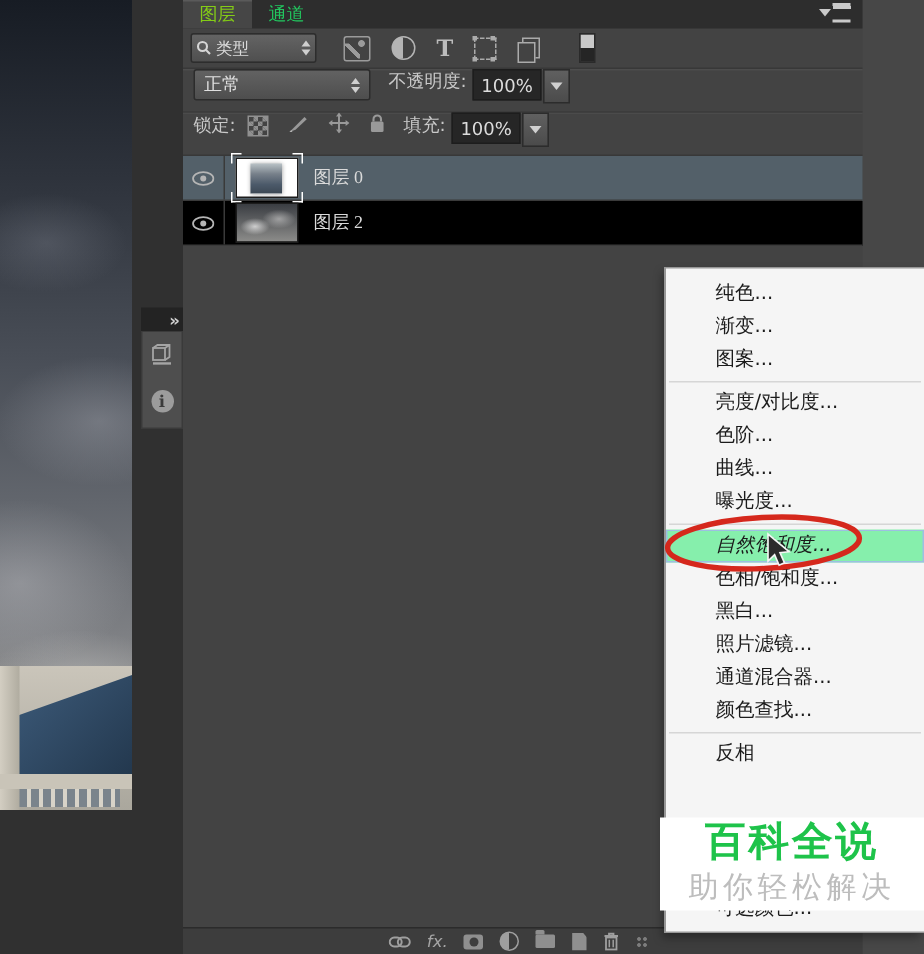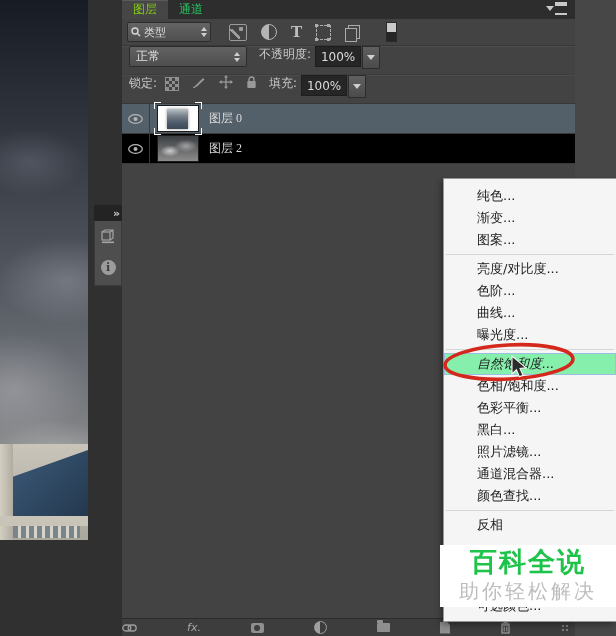--- a/index.html
+++ b/index.html
@@ -102,21 +102,21 @@
       linear-gradient(#fff,#fff) right bottom/1px 7px;
       background-repeat:no-repeat;}
   .thumb.clouds{background:
       radial-gradient(14px 8px at 30% 60%,rgba(230,230,230,.8),transparent 70%),
       radial-gradient(16px 9px at 70% 40%,rgba(190,190,190,.7),transparent 70%),
       linear-gradient(180deg,#3a3d42,#8c8c8a);}
   .thumb.green{background:#5ecb60;}
   .layer-name{font-size:12px;color:#dadada;font-family:Liberation Serif, serif;}
   .panel-fill{flex:1;}
   
-  .bottom-bar{height:17px;flex:none;border-top:1px solid #2b2b2b;background:#3d3d3d;display:flex;align-items:center;justify-content:space-between;gap:11px;padding-right:6px;color:#9f9f9f;}
+  .bottom-bar{height:17px;flex:none;border-top:1px solid #2b2b2b;background:#3d3d3d;display:flex;align-items:center;justify-content:center;gap:11px;padding-right:6px;color:#9f9f9f;}
   .bic{display:flex;align-items:center;}
   .fx-lbl{font-size:11px;font-style:italic;color:#a5a5a5;line-height:11px;}
   .mask-ic{width:13px;height:10px;background:#8f8f8f;border-radius:2px;position:relative;}
   .mask-ic:before{content:"";position:absolute;left:3.5px;top:2px;width:6px;height:6px;border-radius:50%;background:#3d3d3d;}
   .adj-ic{width:11px;height:11px;border-radius:50%;border:1px solid #9f9f9f;background:linear-gradient(90deg,#9f9f9f 50%,transparent 50%);}
   .folder-ic{width:13px;height:9px;background:#8f8f8f;border-radius:1px;position:relative;}
   .folder-ic:before{content:"";position:absolute;top:-3px;left:0;width:6px;height:3px;background:#8f8f8f;border-radius:1px 1px 0 0;}
   .newpage-ic{width:10px;height:12px;background:#8f8f8f;clip-path:polygon(0 0,70% 0,100% 30%,100% 100%,0 100%);}
   .grip-ic{width:8px;height:8px;background:
      radial-gradient(circle 1px,#7d7d7d 1px,transparent 1.5px) 0 0/4px 4px;}
@@ -321,21 +321,20 @@
   <div class="mi">渐变...</div>
   <div class="mi">图案...</div>
   <div class="msep"></div>
   <div class="mi">亮度/对比度...</div>
   <div class="mi">色阶...</div>
   <div class="mi">曲线...</div>
   <div class="mi">曝光度...</div>
   <div class="msep"></div>
   <div class="mi hl">自然饱和度...</div>
   <div class="mi">色相/饱和度...</div>
-  <div class="mi">色彩平衡...</div>
   <div class="mi">黑白...</div>
   <div class="mi">照片滤镜...</div>
   <div class="mi">通道混合器...</div>
   <div class="mi">颜色查找...</div>
   <div class="msep"></div>
   <div class="mi">反相</div>
   <div class="mspacer"></div>
   <div class="mi">可选颜色...</div>
 </div>
 

